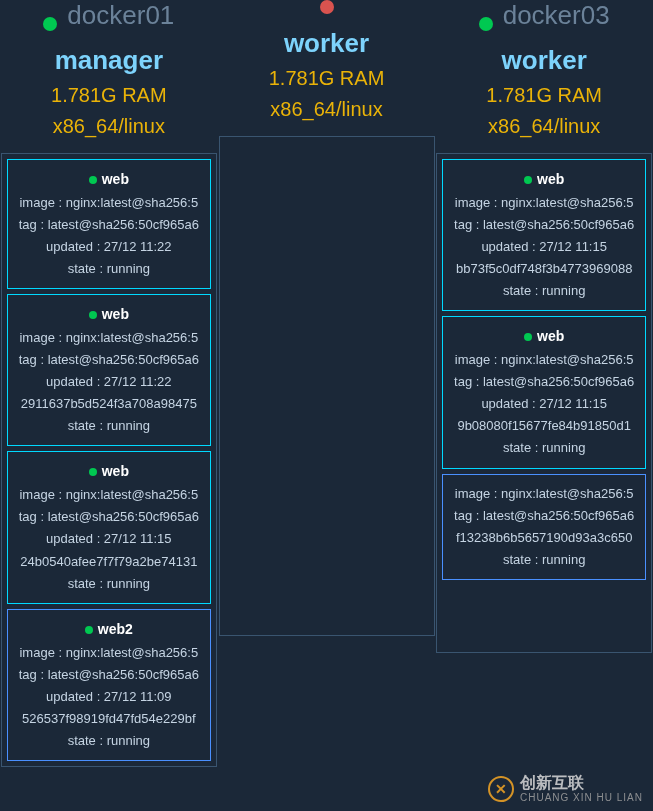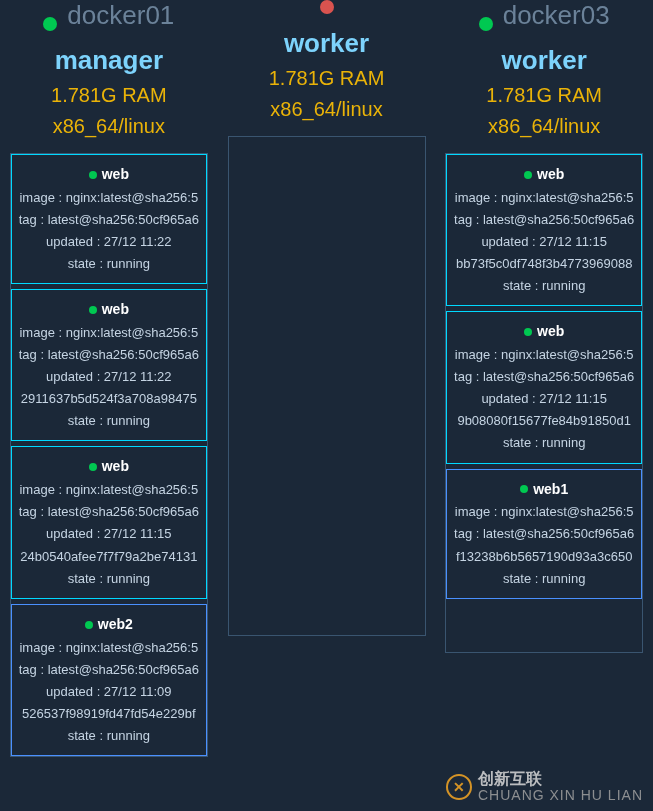--- a/index.html
+++ b/index.html
@@ -57,22 +57,23 @@
       font-weight: bold;
       margin-top: 14px;
     }
     .node-info {
       font-size: 20px;
       color: #eab308;
       margin-top: 8px;
     }
     .services-container {
       margin-top: 15px;
-      width: 198px;
+      width: 216px;
       border: 1px solid #3a5570;
+      padding: 5px;
       display: flex;
       flex-direction: column;
       gap: 5px;
       min-height: 500px;
     }
     .services-container.empty {
       min-height: 500px;
     }
     .service-card {
       border: 1px solid #00d9ff;
@@ -131,21 +132,21 @@
       display: flex;
       flex-direction: column;
       line-height: 1.1;
     }
     .watermark-cn {
       font-size: 16px;
       color: #d8d8d8;
       font-weight: bold;
     }
     .watermark-en {
-      font-size: 14px;
+      font-size: 10px;
       color: #a0a0a0;
       letter-spacing: 1px;
     }
   </style>
 </head>
 <body>
 
 <div class="nodes-row">
 
   <div class="node-column">
@@ -244,24 +245,20 @@
             <span class="small-dot"></span>
             <span>web</span>
           </div>
         <div class="service-line">image : nginx:latest@sha256:5</div>
         <div class="service-line">tag : latest@sha256:50cf965a6</div>
         <div class="service-line">updated : 27/12 11:15</div>
         <div class="service-line">9b08080f15677fe84b91850d1</div>
         <div class="service-line">state : running</div>
       </div>
       <div class="service-card blue-border">
-        <div class="service-title">
-            <span class="small-dot"></span>
-            <span>web1</span>
-          </div>
         <div class="service-line">image : nginx:latest@sha256:5</div>
         <div class="service-line">tag : latest@sha256:50cf965a6</div>
         <div class="service-line">f13238b6b5657190d93a3c650</div>
         <div class="service-line">state : running</div>
       </div>
     </div>
   </div>
 </div>
 
 <div class="watermark">

